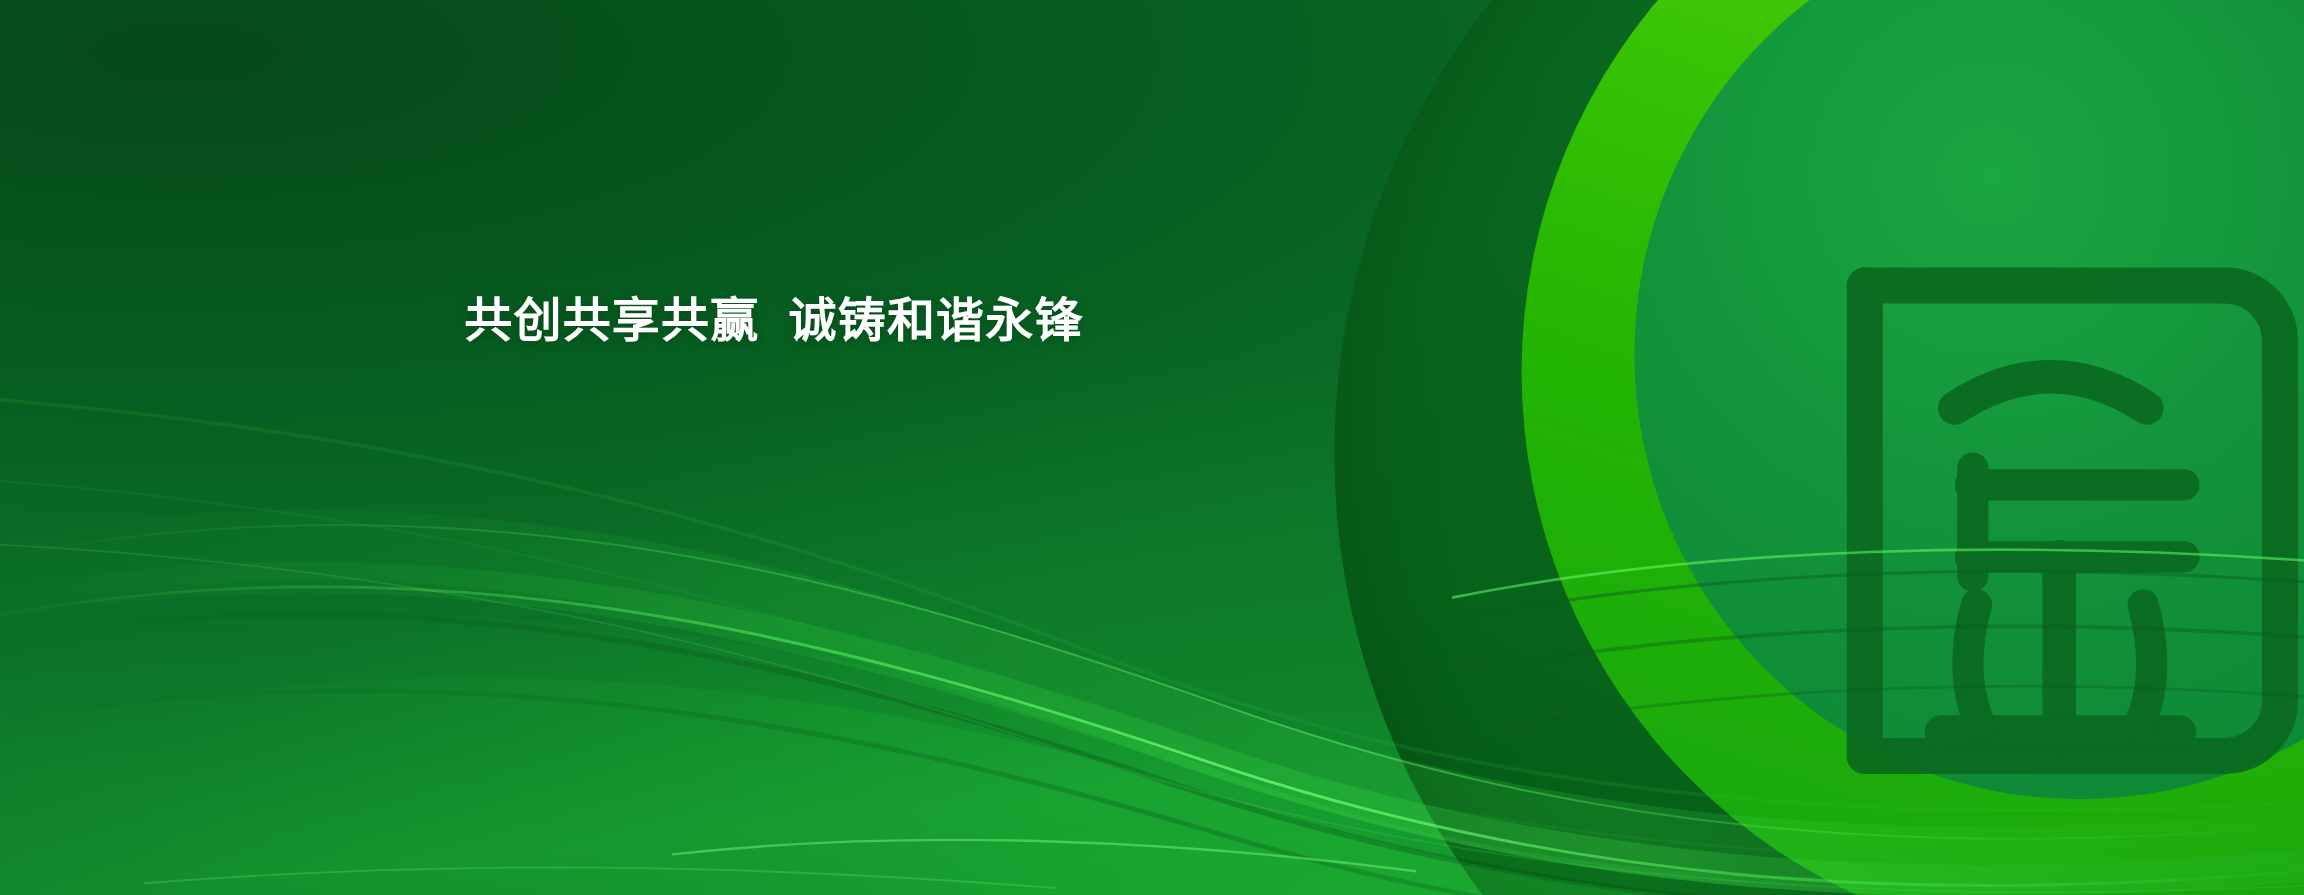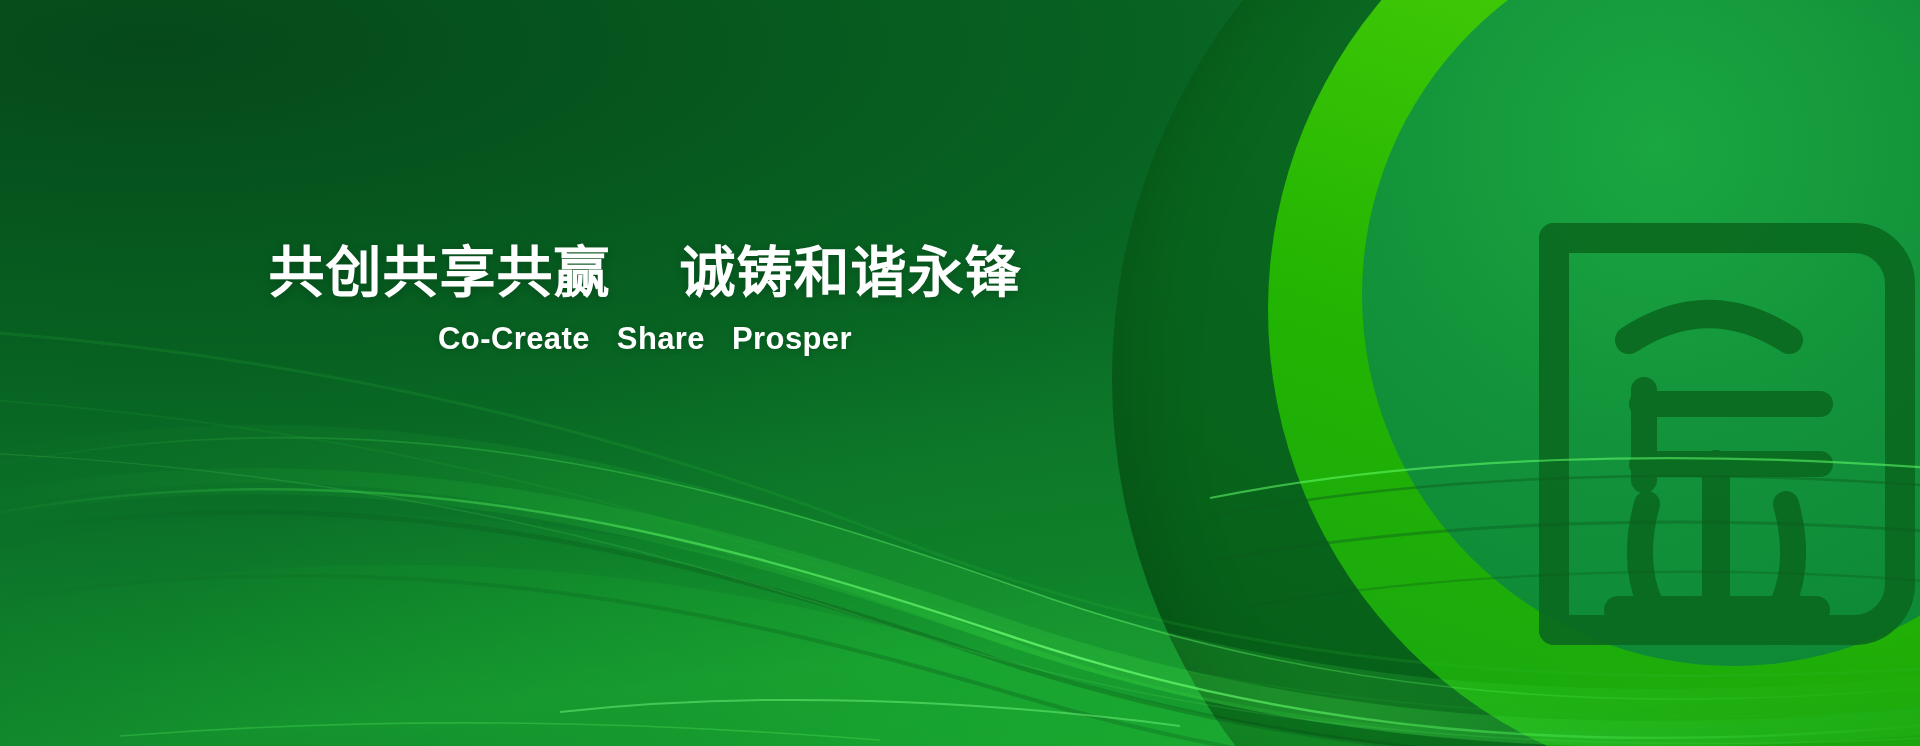--- a/index.html
+++ b/index.html
@@ -82,27 +82,26 @@
     position: absolute;
     left: 0;
     top: 246px;
     width: 1290px;
     text-align: center;
     z-index: 8;
   }
   .headline {
     margin: 0;
     color: #ffffff;
-    font-size: 56px;
+    font-size: 40px;
     font-weight: 700;
     line-height: 1.12;
     letter-spacing: 1px;
     white-space: pre;
     text-shadow: 0 2px 10px rgba(0,0,0,.22);
-    font-family: Liberation Mono, monospace;
   }
   .subline {
     margin: 12px 0 0 0;
     color: #ffffff;
     font-size: 31px;
     font-weight: 700;
     letter-spacing: .4px;
     white-space: pre;
     text-shadow: 0 1px 7px rgba(0,0,0,.2);
   }
@@ -203,17 +202,16 @@
       <path d="M1215 560 C 1440 520 1700 512 1960 534" fill="none" stroke="#0d5a1c" stroke-width="3" opacity=".38"></path>
       <path d="M1250 606 C 1460 570 1720 562 1960 584" fill="none" stroke="#0d5a1c" stroke-width="2.4" opacity=".30"></path>
 
       <path d="M560 712 C 760 690 980 700 1180 726" fill="none" stroke="#7dff84" stroke-width="2" opacity=".45"></path>
       <path d="M120 736 C 380 716 620 720 880 740" fill="none" stroke="#56ef5e" stroke-width="1.6" opacity=".30"></path>
     </svg>
   </div>
 
   <div class="text-block">
     <h1 class="headline">共创共享共赢  诚铸和谐永锋</h1>
-    <p class="subline">Co-Create   Share   Prosper</p>
   </div>
 
   <div class="vignette"></div>
 </div>
 
 </body></html>

